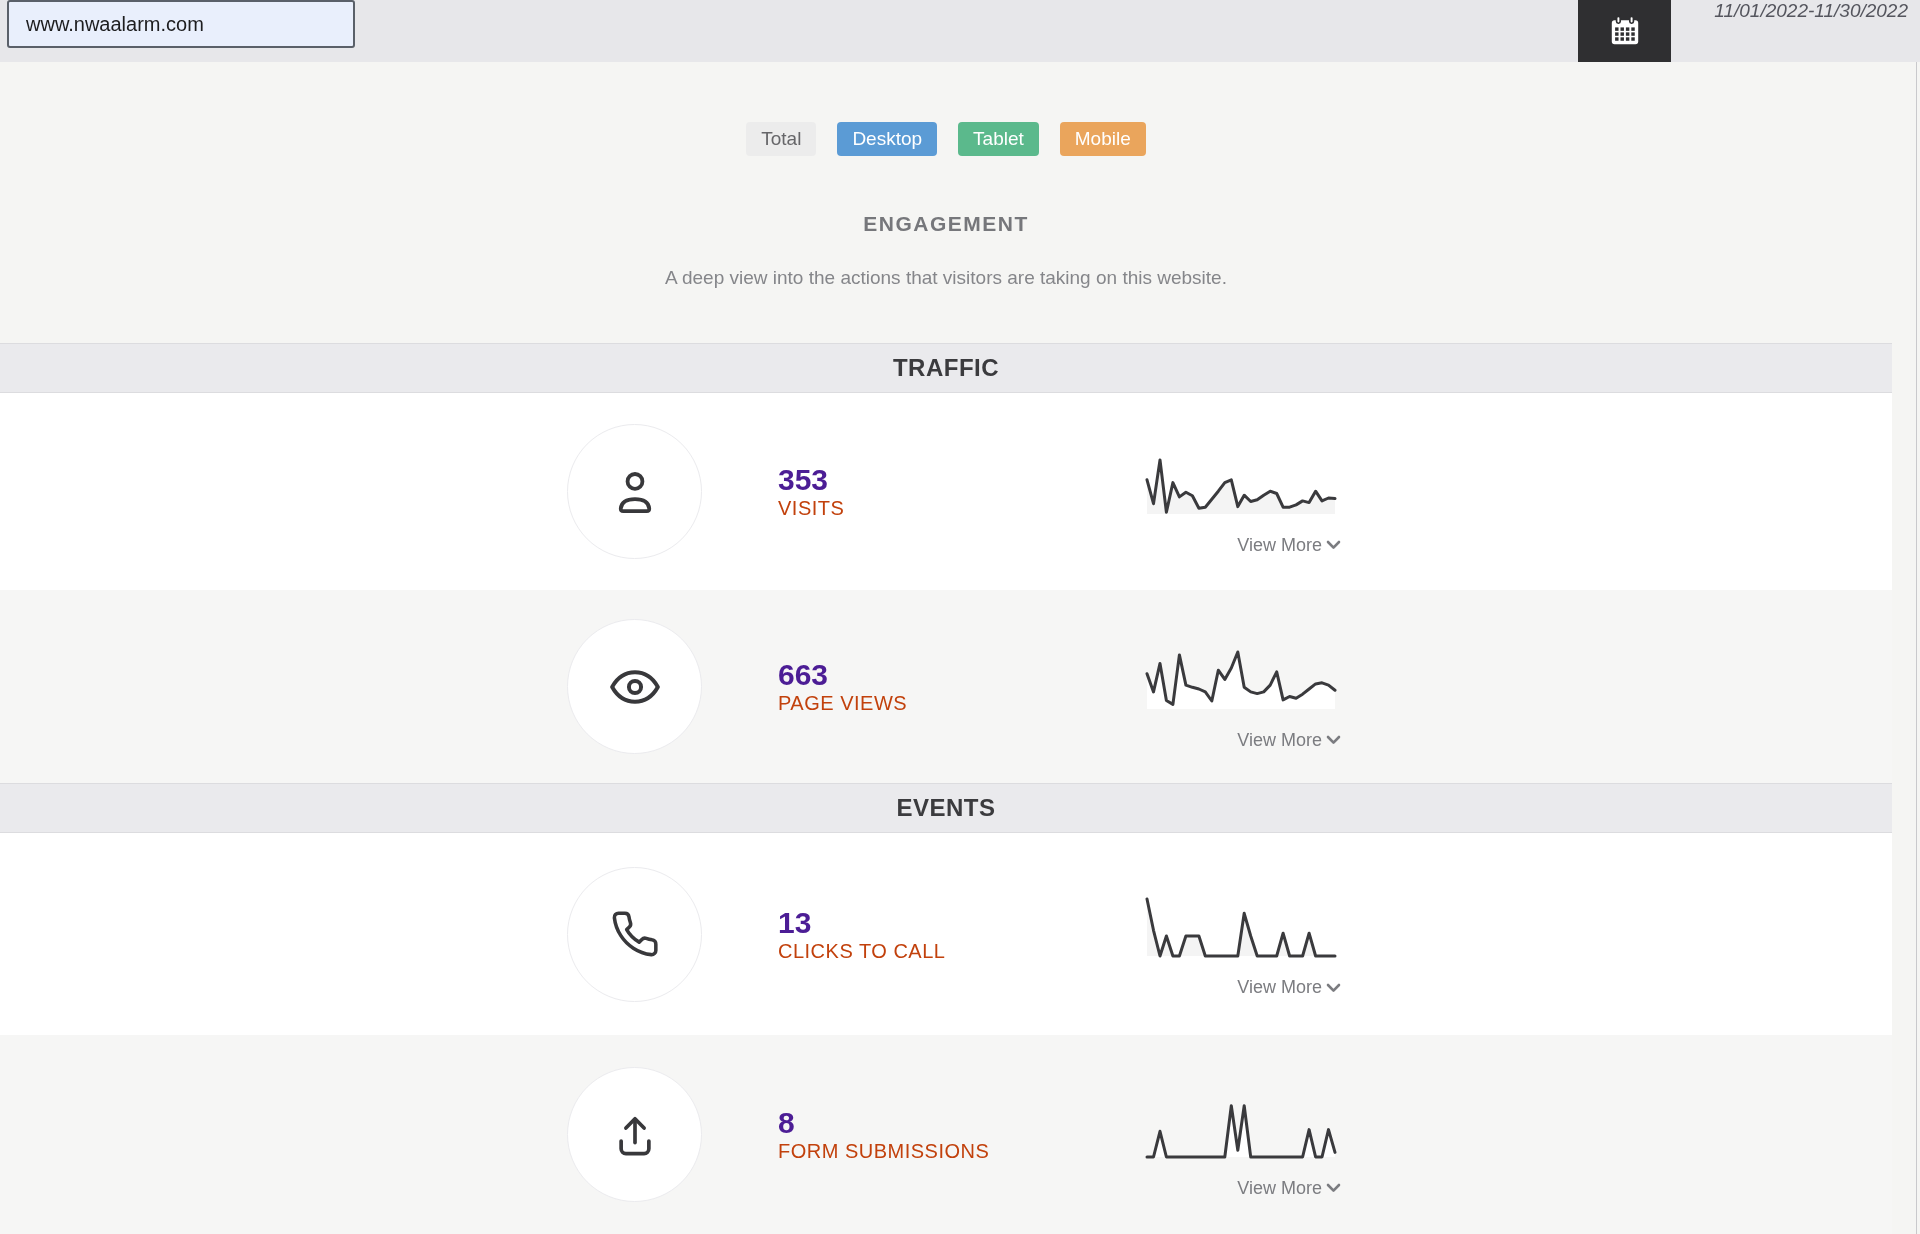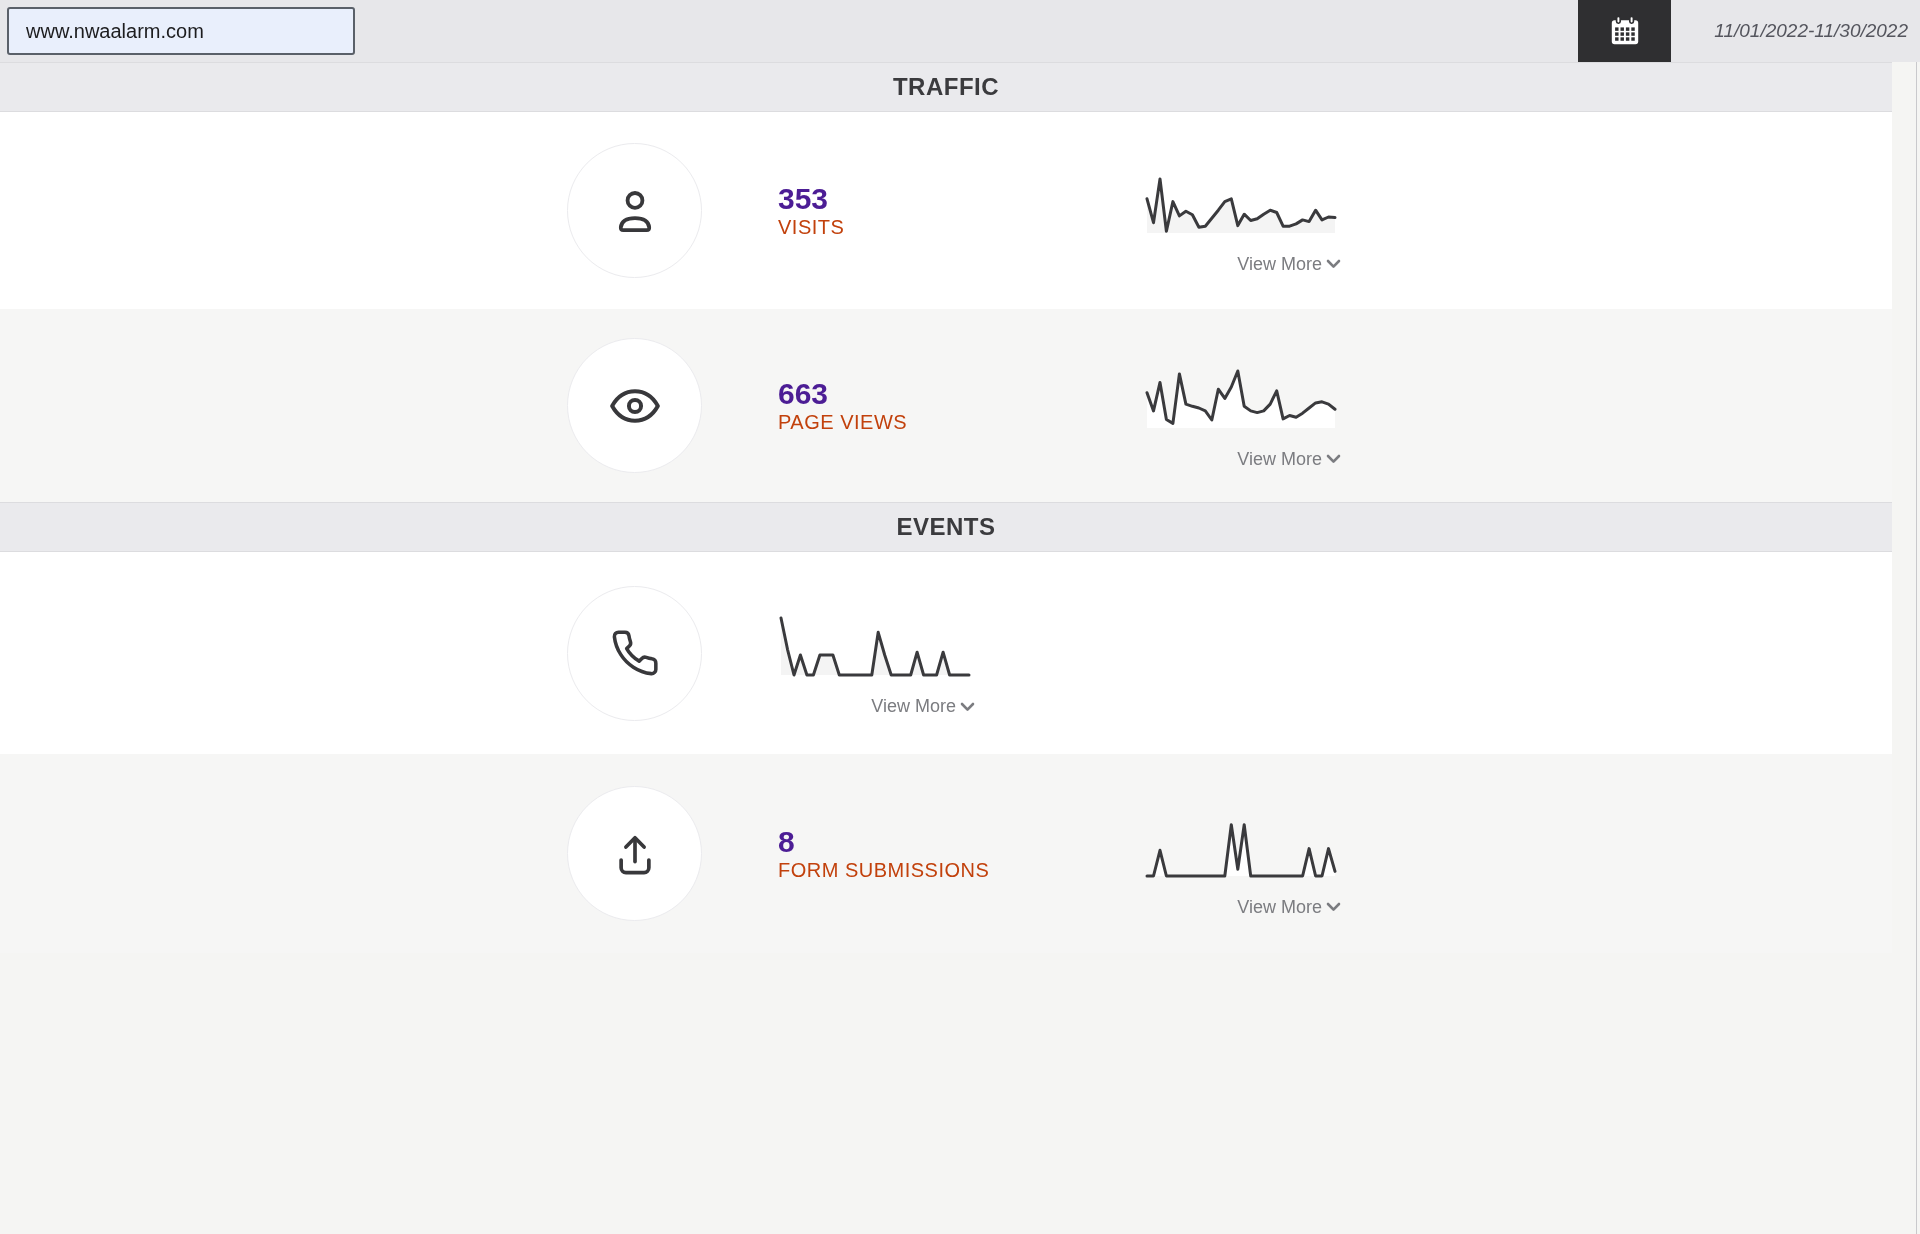--- a/index.html
+++ b/index.html
@@ -1,20 +1,20 @@
 <!DOCTYPE html>
 <html><head>
 <meta charset="utf-8">
 <style>
   * { margin:0; padding:0; box-sizing:border-box; }
   html,body { width:1920px; height:1234px; overflow:hidden; background:#f5f5f3;
               font-family:"Liberation Sans", sans-serif; }
 
   
-  .topbar { display:flex; align-items:center; height:62px; background:#e7e7ea; position:relative;gap:25px; }
+  .topbar { display:flex; align-items:flex-start; height:62px; background:#e7e7ea; position:relative;gap:25px; }
   .url-input { margin-left:7px; width:348px; height:48px; background:#e9effc;
                border:2px solid #5a6069; border-radius:3px; font-size:20px; color:#1d1d1f;
                padding:0 17px; font-family:"Liberation Sans", sans-serif; outline:none; }
   .topbar-spacer { flex:1; }
   .range-tabs { display:flex; height:62px; }
   .tab { line-height:60px; padding:0 28px; font-size:19px; color:#66676d;
          border-left:1px solid #d8d8db; cursor:pointer; white-space:nowrap; }
   .calendar-btn { width:93px; height:62px; background:#2f2f31; border:none; cursor:pointer;
                   display:flex; align-items:center; justify-content:center; flex:none; }
   .date-range { font-size:19px; color:#55565e; margin:0 12px 0 18px; white-space:nowrap;font-style:italic; }
@@ -91,20 +91,30 @@
       </g>
     </svg>
   </button>
   <div class="date-range">11/01/2022-11/30/2022</div>
 </header>
 
 <div class="scroll-hint"></div>
 
 <div class="main">
 
+  <section class="intro">
+    <div class="filters">
+      <button class="fbtn fbtn-total">Total</button>
+      <button class="fbtn fbtn-desktop">Desktop</button>
+      <button class="fbtn fbtn-tablet">Tablet</button>
+      <button class="fbtn fbtn-mobile">Mobile</button>
+    </div>
+    <h1 class="engagement-title">ENGAGEMENT</h1>
+    <p class="engagement-sub">A deep view into the actions that visitors are taking on this website.</p>
+  </section>
 
   <div class="band">TRAFFIC</div>
 
   <div class="metric-row row-white h197">
     <div class="row-inner">
       <div class="icon-circle">
         <svg class="metric-icon" width="54" height="54" viewBox="0 0 24 24">
           <circle cx="12" cy="7.3" r="3.3"></circle>
           <path d="M6.8 20.5 q-1.25 0 -1.1 -1.25 q0.5 -4.05 6.3 -4.05 q5.8 0 6.3 4.05 q0.15 1.25 -1.1 1.25 z"></path>
         </svg>
@@ -156,20 +166,24 @@
   </div>
 
   <div class="band">EVENTS</div>
 
   <div class="metric-row row-white h202">
     <div class="row-inner">
       <div class="icon-circle">
         <svg class="metric-icon" width="50" height="50" viewBox="0 0 24 24">
           <path d="M22 16.9v3a2 2 0 0 1-2.2 2 19.8 19.8 0 0 1-8.6-3.1 19.5 19.5 0 0 1-6-6A19.8 19.8 0 0 1 2.1 4.2 2 2 0 0 1 4.1 2h3a2 2 0 0 1 2 1.7 12.8 12.8 0 0 0 .7 2.8 2 2 0 0 1-.5 2.1L8 9.9a16 16 0 0 0 6 6l1.3-1.3a2 2 0 0 1 2.1-.5 12.8 12.8 0 0 0 2.8.7 2 2 0 0 1 1.8 2.1z"></path>
         </svg>
+      </div>
+      <div class="stats">
+        <div class="stat-value">13</div>
+        <div class="stat-label">CLICKS TO CALL</div>
       </div>
       <div class="chart-block">
         <svg class="spark" width="192" height="62">
           <polygon class="spark-fill" points="2,60 2.0,3.0 8.5,34.3 15.0,60.0 21.4,40.0 27.9,60.0 34.4,60.0 40.9,40.0 47.4,40.0 53.9,40.0 60.3,60.0 66.8,60.0 73.3,60.0 79.8,60.0 86.3,60.0 92.8,60.0 99.2,17.3 105.7,40.0 112.2,60.0 118.7,60.0 125.2,60.0 131.7,60.0 138.1,37.2 144.6,60.0 151.1,60.0 157.6,60.0 164.1,37.2 170.6,60.0 177.0,60.0 183.5,60.0 190.0,60.0 190,60"></polygon>
             <polyline class="spark-line" points="2.0,3.0 8.5,34.3 15.0,60.0 21.4,40.0 27.9,60.0 34.4,60.0 40.9,40.0 47.4,40.0 53.9,40.0 60.3,60.0 66.8,60.0 73.3,60.0 79.8,60.0 86.3,60.0 92.8,60.0 99.2,17.3 105.7,40.0 112.2,60.0 118.7,60.0 125.2,60.0 131.7,60.0 138.1,37.2 144.6,60.0 151.1,60.0 157.6,60.0 164.1,37.2 170.6,60.0 177.0,60.0 183.5,60.0 190.0,60.0"></polyline>
         </svg>
         <div class="view-more">
           <span>View More</span>
           <svg class="chev" width="15" height="10">
             <polyline points="2,2 7.5,7.6 13,2" fill="none" stroke="#7b7c80" stroke-width="2.6" stroke-linecap="round" stroke-linejoin="round"></polyline>

